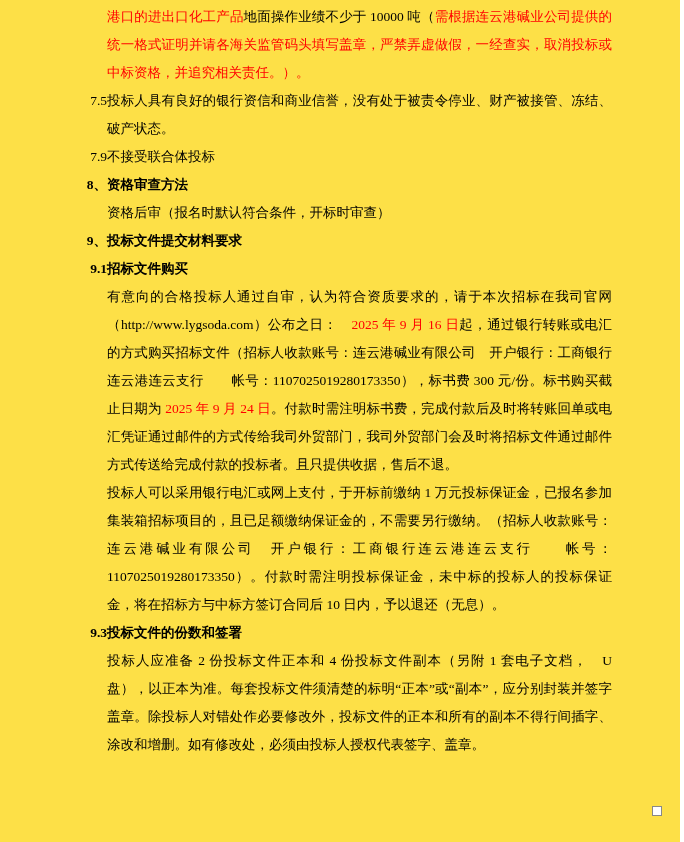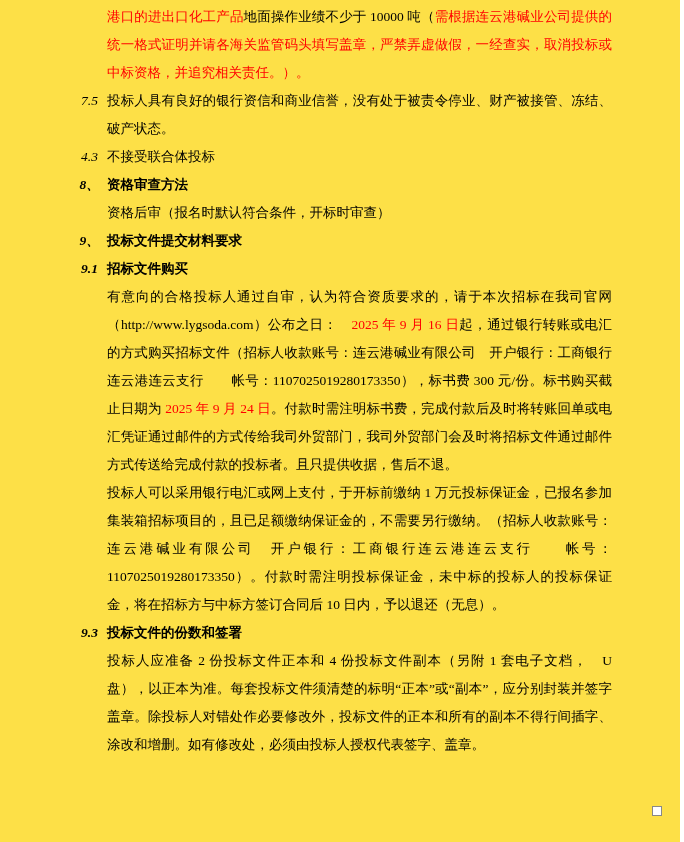--- a/index.html
+++ b/index.html
@@ -22,22 +22,21 @@
     width: 540px;
     color: #000000;
   }
   .row {
     display: flex;
     font-size: 13.5px;
     line-height: 28px;
   }
   .num {
     flex: 0 0 35px;
-    text-align: center;
-    font-style: italic;
+    text-align: right;
   }
   .txt {
     flex: 1;
     text-align: justify;
   }
   .bold .txt, .bold .num {
     font-weight: bold;
   }
   .square-marker {
     position: absolute;
@@ -56,21 +55,21 @@
   <div class="content">
       <div class="row">
         <span class="num"></span>
         <div class="txt"><span style="color: rgb(255, 0, 0);">港口的进出口化工产品</span><span>地面操作业绩不少于 10000 吨（</span><span style="color: rgb(255, 0, 0);">需根据连云港碱业公司提供的统一格式证明并请各海关监管码头填写盖章，严禁弄虚做假，一经查实，取消投标或中标资格，并追究相关责任。）。</span></div>
       </div>
       <div class="row">
         <span class="num">7.5</span>
         <div class="txt"><span>投标人具有良好的银行资信和商业信誉，没有处于被责令停业、财产被接管、冻结、破产状态。</span></div>
       </div>
       <div class="row">
-        <span class="num">4.3</span>
+        <span class="num">7.9</span>
         <div class="txt"><span>不接受联合体投标</span></div>
       </div>
       <div class="row bold">
         <span class="num">8、</span>
         <div class="txt"><span>资格审查方法</span></div>
       </div>
       <div class="row">
         <span class="num"></span>
         <div class="txt"><span>资格后审（报名时默认符合条件，开标时审查）</span></div>
       </div>

